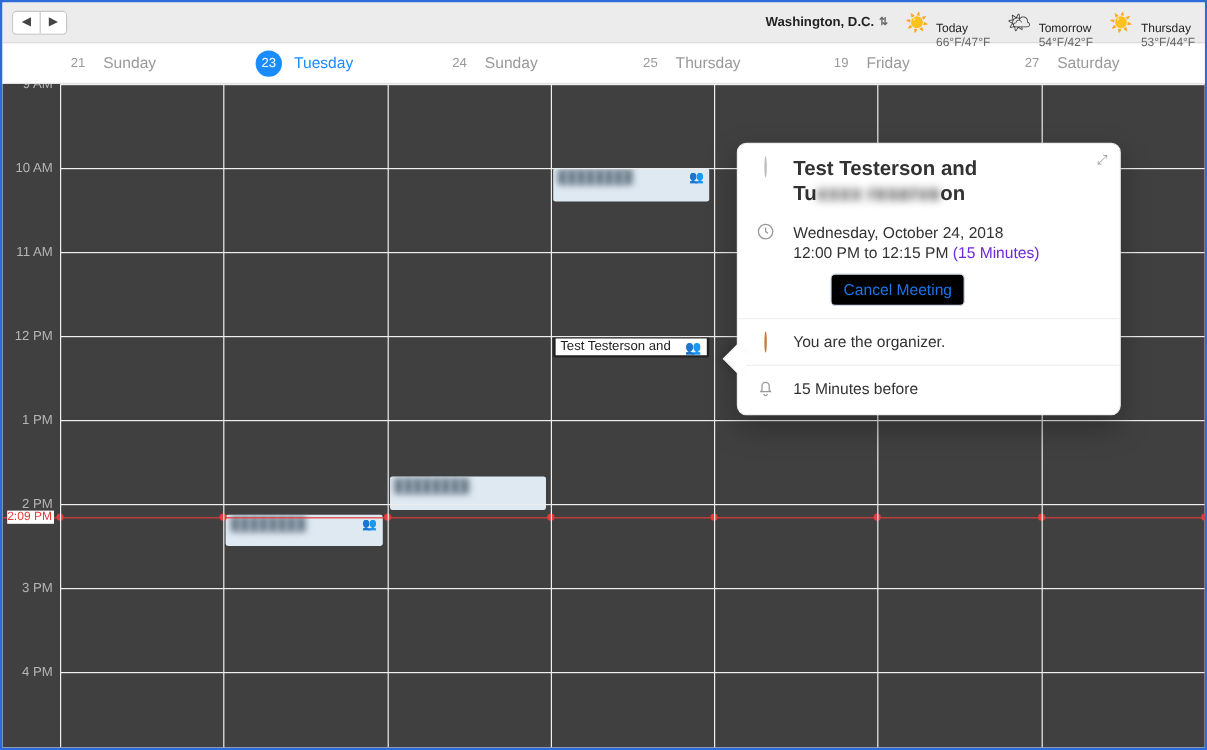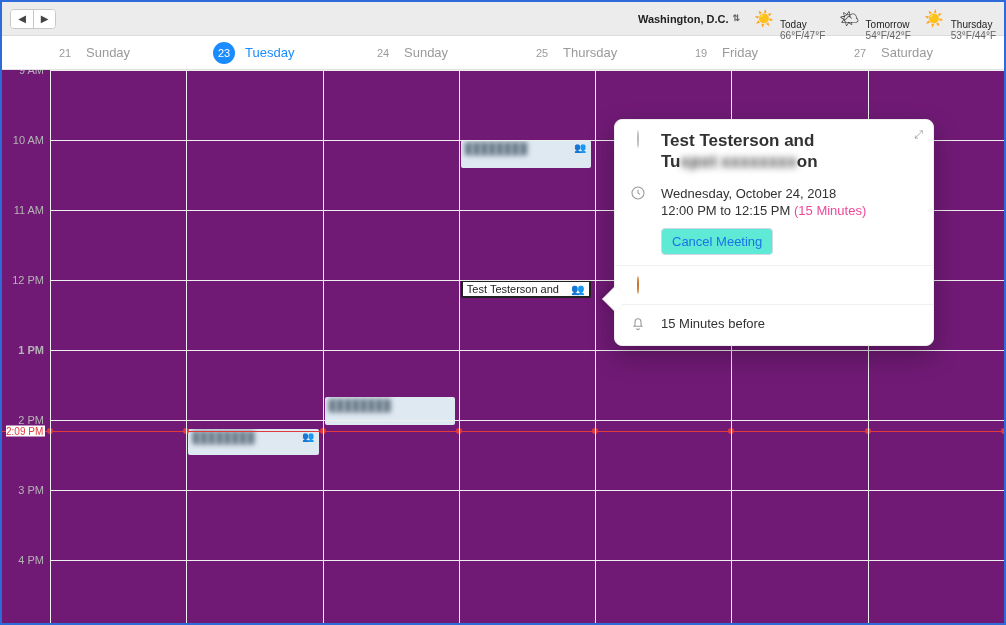--- a/index.html
+++ b/index.html
@@ -95,21 +95,21 @@
       font-size:11px;
     }
     .day-col.today .num .badge { background:#1a8cff; color:#fff; }
     .day-col.today .name { color:#1a8cff; font-weight:500; }
 
     
     .grid-wrap {
       position:absolute;
       top:68px; bottom:0; left:0; right:0;
       overflow:hidden;
-      background:#701a75;
+      background:#404040;
     }
     .grid {
       position:relative;
       width:100%;
       height:558px;
     }
     .time-gutter {
       position:absolute; left:0; top:0; bottom:0;
       width:48px;
       text-align:right;
@@ -201,31 +201,32 @@
       color:#9a9a9a;
       cursor:pointer;
     }
     .pop-row { display:flex; padding:10px 18px 10px 14px; gap:14px; }
     .pop-row + .pop-row { border-top:1px solid #f0f0f0; }
     .pop-row.no-border { border-top:none; padding-top:2px; }
     .pop-icon { width:18px; text-align:center; color:#8a8a8a; font-size:14px; flex:none; line-height:18px;}
     .pop-body { flex:1; font-size:13px; color:#323232; line-height:1.35; }
     .pop-body .title { font-size:17px; font-weight:600; line-height:1.25;}
     .pop-body .title .redact{ color:transparent; text-shadow:0 0 7px #333; }
-    .muted { color:#ec4899; }
+    .muted { color:#6d28d9; }
     .cancel-btn{
       display:inline-block;
       margin-top:8px;
       padding:4px 10px;
       font-size:13px;
       color:#1a73e8;
-      background:#5eead4;
+      background:#000000;
       border:1px solid #cfd8e4;
       border-radius:4px;
       cursor:pointer;
+      margin-left:31px;
     }
     .desc-row .pop-body { font-size:12.5px; color:#323232; }
     .desc-row .redact{ color:transparent; text-shadow:0 0 6px #333; }
     .avatar{
       width:18px; height:18px; border-radius:50%;
       background:linear-gradient(135deg,#f4c47a,#d96b47);
       border:1px solid #c9772f;
     }
     .bell-icon svg, .clock-icon svg, .pin-icon svg, .lines-icon svg { width:16px; height:16px; stroke:#9a9a9a; fill:none; stroke-width:1.6;}
     .dot-icon{ width:8px; height:8px; border-radius:50%; border:1.5px solid #bdbdbd; margin-top:5px;}
@@ -290,21 +291,21 @@
       </div>
     </div>
 
   <div class="grid-wrap">
     <div class="grid" id="grid">
       <div class="time-gutter" id="gutter">
           <div class="slot" style="top: -6px;">9 AM</div>
           <div class="slot" style="top: 64px;">10 AM</div>
           <div class="slot" style="top: 134px;">11 AM</div>
           <div class="slot" style="top: 204px;">12 PM</div>
-          <div class="slot" style="top: 274px; font-weight: bold;">1 PM</div>
+          <div class="slot" style="top: 274px;">1 PM</div>
           <div class="slot" style="top: 344px;">2 PM</div>
           <div class="slot" style="top: 414px;">3 PM</div>
           <div class="slot" style="top: 484px;">4 PM</div>
         </div>
 
       <div class="event blurred" style="left: 458.857px; width: 130.286px; top: 70px; height: 28px;">
         ████████<span class="icons">👥</span>
       </div>
       <div class="event blurred" style="left: 322.571px; width: 130.286px; top: 326.9px; height: 28px;">
         ████████
@@ -350,21 +351,21 @@
 
   <div class="popover">
     <div class="arrow"></div>
     <span class="expand">⤢</span>
 
     <div class="pop-row">
       <span class="pop-icon"><span class="dot-icon"></span></span>
       <div class="pop-body">
         <div class="title">
           <span>Test Testerson and</span><br>
-          <span>Tu</span><span class="redact">spot xxxxxxxx</span><span>on</span>
+          <span>Tu</span><span class="redact">xxxx reserve</span><span>on</span>
         </div>
       </div>
     </div>
 
     <div class="pop-row no-border">
       <span class="pop-icon clock-icon">
         <svg viewBox="0 0 24 24">
             <circle cx="12" cy="12" r="9"></circle>
             <path d="M12 7v5l3 2"></path>
           </svg>
@@ -376,20 +377,21 @@
           <span class="muted">(15 Minutes)</span>
         </div>
         <span class="cancel-btn">Cancel Meeting</span>
       </div>
     </div>
 
 
 
     <div class="pop-row">
       <span class="pop-icon"><span class="avatar"></span></span>
+      <div class="pop-body">You are the organizer.</div>
     </div>
 
     <div class="pop-row">
       <span class="pop-icon bell-icon">
         <svg viewBox="0 0 24 24">
             <path d="M6 17h12l-1.5-2V10a4.5 4.5 0 0 0-9 0v5L6 17z"></path>
             <path d="M10 20a2 2 0 0 0 4 0"></path>
           </svg>
       </span>
       <div class="pop-body">15 Minutes before</div>

